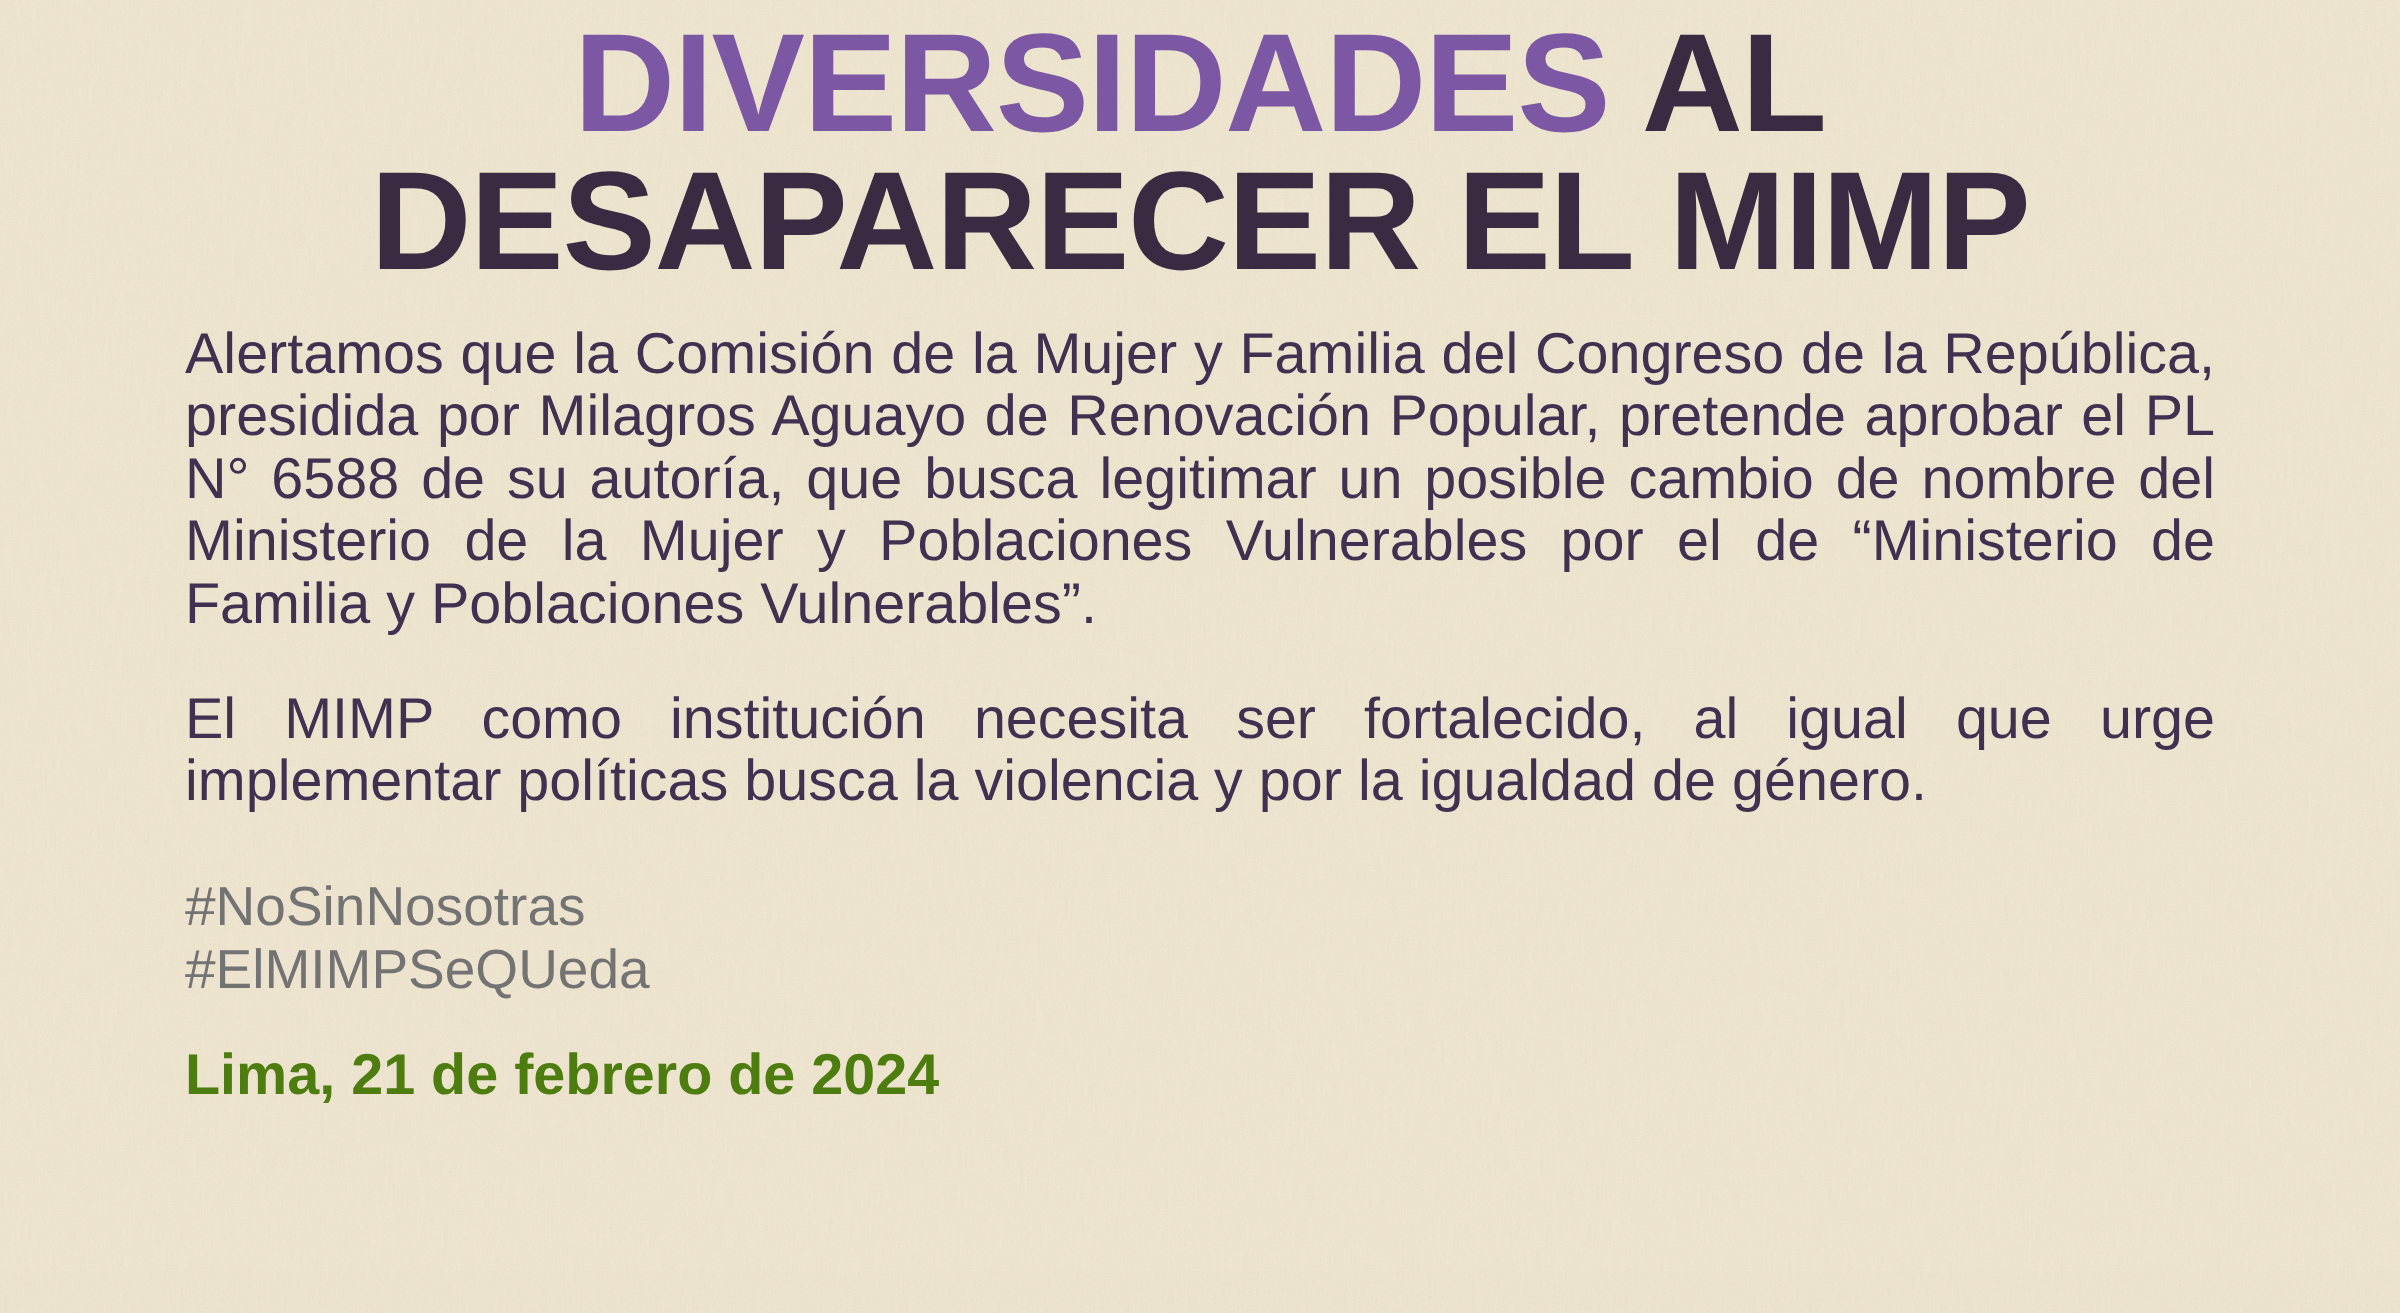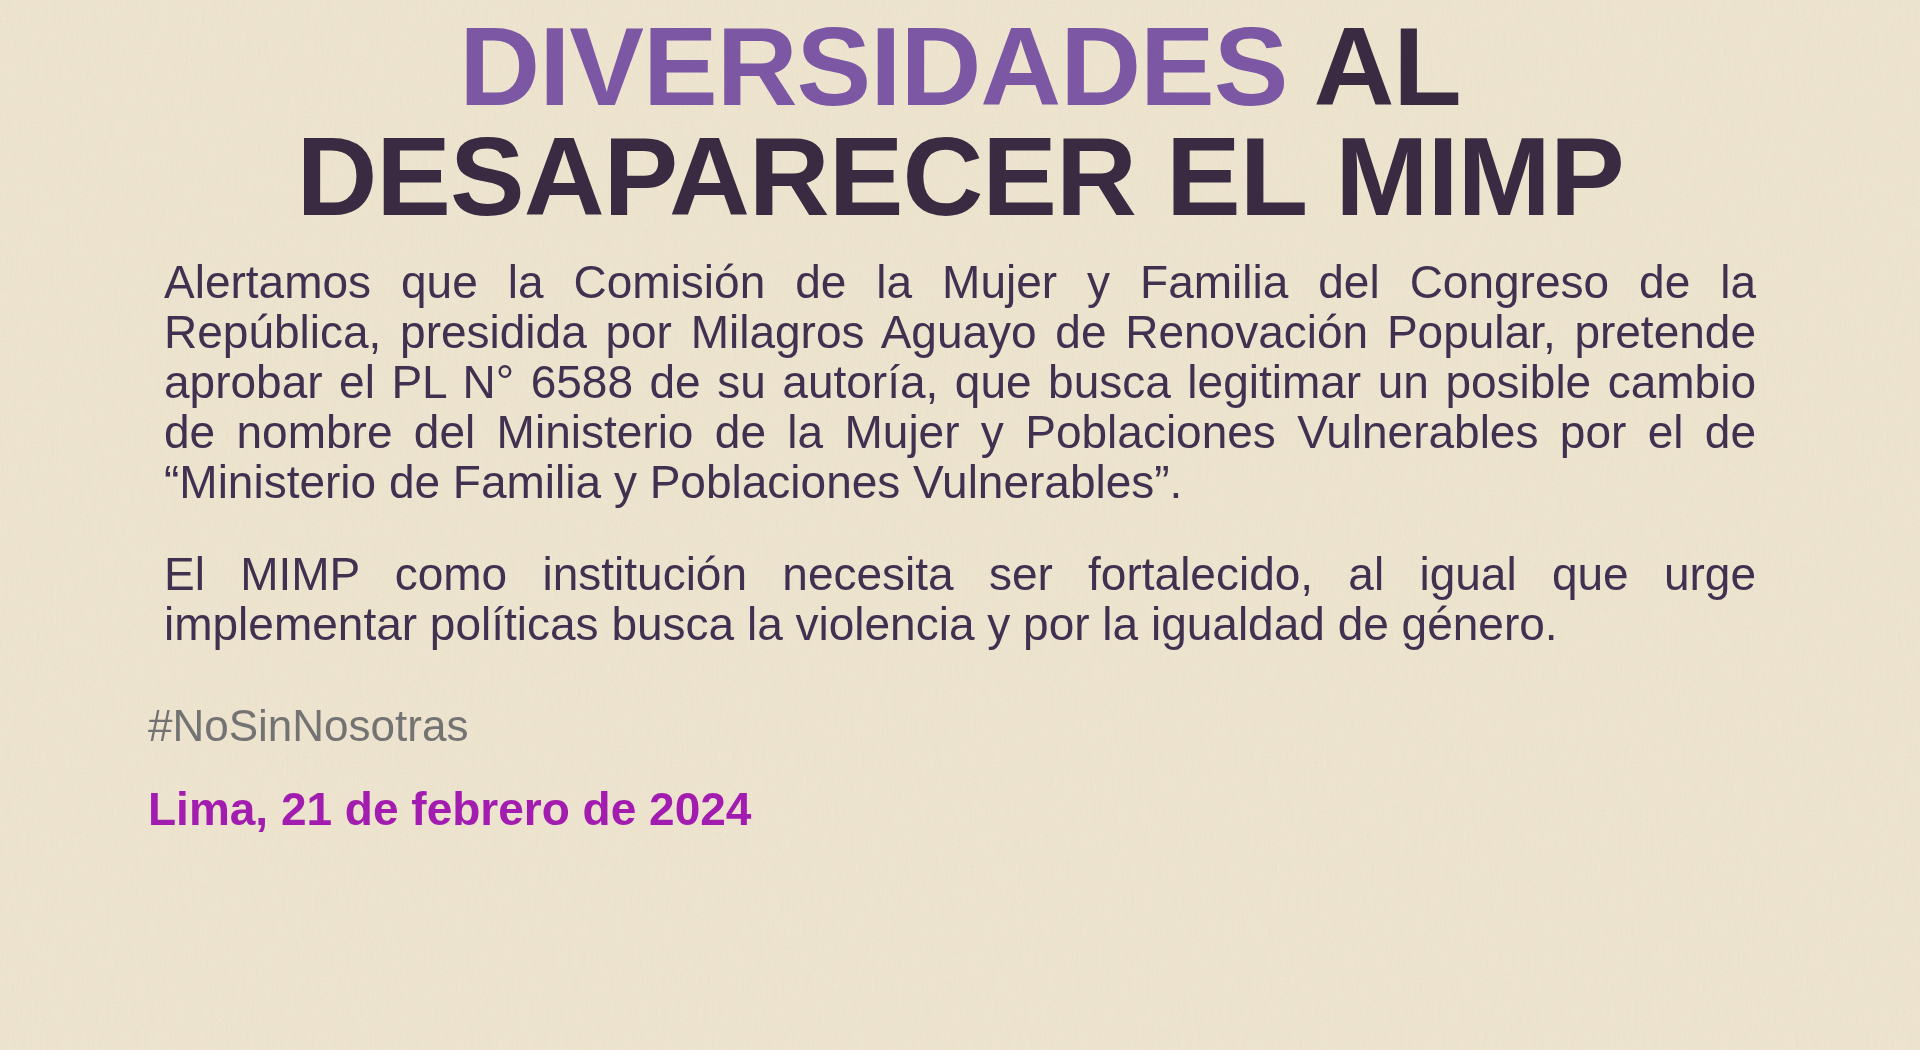--- a/index.html
+++ b/index.html
@@ -38,40 +38,40 @@
     text-transform: uppercase;
   }
   h1.poster-title .title-line { display: block; }
   h1.poster-title .accent { color: #7b57a4; }
   .body-copy {
     color: #413050;
     font-size: 46px;
     line-height: 50px;
   }
   p.para {
-    margin: 16px;
+    margin: 0;
     text-align: justify;
     letter-spacing: 0;
   }
   p.para-1 { margin-top: 25px; }
   p.para-2 { margin-top: 40px; }
   p.para-3 { margin-top: 42px; }
   .hashtags {
     margin-top: 52px;
     font-size: 44px;
     line-height: 50px;
     color: #737373;
   }
   .hashtag { display: block; }
   .dateline {
     margin-top: 33px;
     font-size: 46px;
     line-height: 50px;
     font-weight: 700;
-    color: #a21caf;
+    color: #4d7c0f;
   }
 </style>
 </head>
 <body>
 
 <svg class="texture" width="1920" height="1050" viewBox="0 0 1920 1050" aria-hidden="true">
   <defs>
     <filter id="fibers" x="0" y="0" width="100%" height="100%">
       <feTurbulence type="fractalNoise" baseFrequency="0.55 0.035" numOctaves="3" seed="11" result="n"></feTurbulence>
       <feColorMatrix in="n" type="matrix" values="0 0 0 0 0.76
@@ -99,17 +99,18 @@
     <span class="title-line">DESAPARECER EL MIMP</span>
   </h1>
 
   <div class="body-copy">
     <p class="para para-1">Alertamos que la Comisión de la Mujer y Familia del Congreso de la República, presidida por Milagros Aguayo de Renovación Popular, pretende aprobar el PL N° 6588 de su autoría, que busca legitimar un posible cambio de nombre del Ministerio de la Mujer y Poblaciones Vulnerables por el de “Ministerio de Familia y Poblaciones Vulnerables”.</p>
     <p class="para para-3">El MIMP como institución necesita ser fortalecido, al igual que urge implementar políticas busca la violencia y por la igualdad de género.</p>
   </div>
 
   <div class="hashtags">
     <span class="hashtag">#NoSinNosotras</span>
+    <span class="hashtag">#ElMIMPSeQUeda</span>
   </div>
 
   <div class="dateline">Lima, 21 de febrero de 2024</div>
 
 </div>
 
 </body></html>

